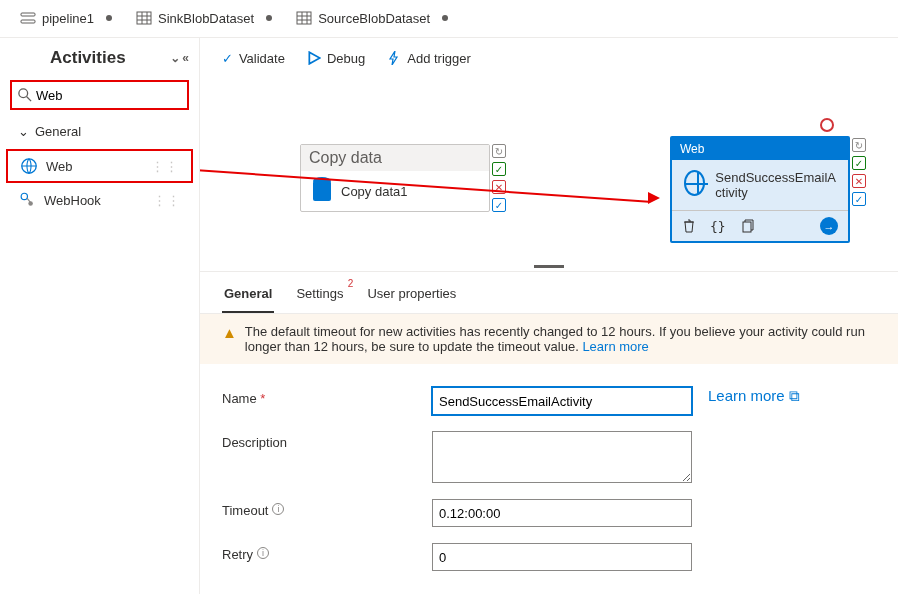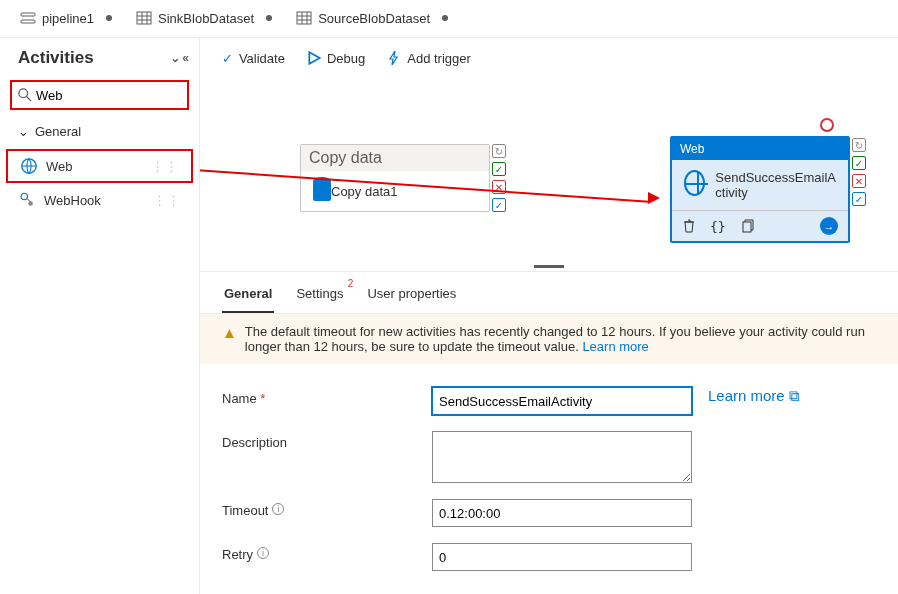--- a/index.html
+++ b/index.html
@@ -8,37 +8,37 @@
 
 
 .tabs { position: absolute; top: 0; left: 0; right: 0; height: 38px; display: flex; align-items: flex-end; padding-left: 8px; border-bottom: 1px solid #edebe9; z-index: 2; background:#fff;}
 .tab { display: flex; align-items: center; padding: 0 12px; height: 38px; gap: 6px; cursor: pointer; }
 .tab.active { }
 .tab-icon { width: 16px; height: 16px; display: inline-flex; align-items: center; justify-content: center; }
 .dirty-dot { width: 6px; height: 6px; border-radius: 50%; background: #605e5c; margin-left: 6px; }
 
 
 .sidebar { width: 200px; padding-top: 42px; border-right: 1px solid #edebe9; background:#fff; z-index:1;}
-.side-hdr { display:flex; align-items:center; justify-content:space-between; padding: 6px 10px 6px 18px; font-size:17px; font-weight:600;}
+.side-hdr { display:flex; align-items:center; justify-content:space-between; padding: 6px 10px 6px 18px; font-size:17px; font-weight:600;margin-left:32px;}
 .chevron-pair { display:flex; gap:2px; color:#605e5c; font-size:12px;}
 .search-box { margin: 6px 10px; border: 2px solid #e60000; height: 30px; display:flex; align-items:center; padding:0 6px;}
 .search-box input { border:none; outline:none; width:100%; font-size:13px;}
 .group-hdr { display:flex; align-items:center; gap:6px; padding:8px 18px; cursor:pointer;}
 .activity-item { display:flex; align-items:center; gap:8px; padding:6px 12px; margin: 2px 6px; cursor:grab;}
 .activity-item.webitem { border:2px solid #e60000;}
 .activity-item .handle{ margin-left:auto; color:#c8c6c4; letter-spacing:1px;}
 
 
 .main { flex:1; display:flex; flex-direction:column; padding-top:38px;}
 .toolbar { display:flex; align-items:center; gap:22px; padding:8px 22px; height:40px;}
 .tool-btn { display:flex; align-items:center; gap:6px; color:#323130; cursor:pointer;}
 .canvas { position:relative; flex:1; background:#fff;}
 .activity-card { position:absolute; border:1px solid #c8c6c4; border-radius:2px; background:#fff;}
 .activity-card .header{ background:#f3f2f1; padding:4px 8px; font-size:16px; color:#605e5c;}
-.activity-card .body{ display:flex; align-items:center; padding:10px 12px;}
+.activity-card .body{ display:flex; align-items:center; gap:10px; padding:10px 12px;}
 .db-icon{ width:18px; height:20px; background:#0078d4; border-radius:2px; position:relative;}
 .db-icon::before{content:""; position:absolute; top:-4px; left:0; width:18px; height:8px; background:#0078d4; border-radius:50%;}
 
 .selected-card{ border:2px solid #0078d4; background:#deecf9;}
 .selected-card .header{ background:#0078d4; color:#fff; font-size:12px; padding:4px 8px;}
 .selected-card .body{ display:flex; align-items:flex-start; gap:10px; padding:10px 12px;}
 .globe-icon{ width:26px; height:26px; border:2px solid #0078d4; border-radius:50%; position:relative; display:inline-block;}
 .globe-icon::before{content:""; position:absolute; left:11px; top:0; width:2px; height:22px; background:#0078d4;}
 .globe-icon::after{content:""; position:absolute; top:11px; left:0; width:22px; height:2px; background:#0078d4;}
 .card-footer{ display:flex; align-items:center; gap:14px; padding:6px 10px; border-top:1px solid #c8c6c4;}

